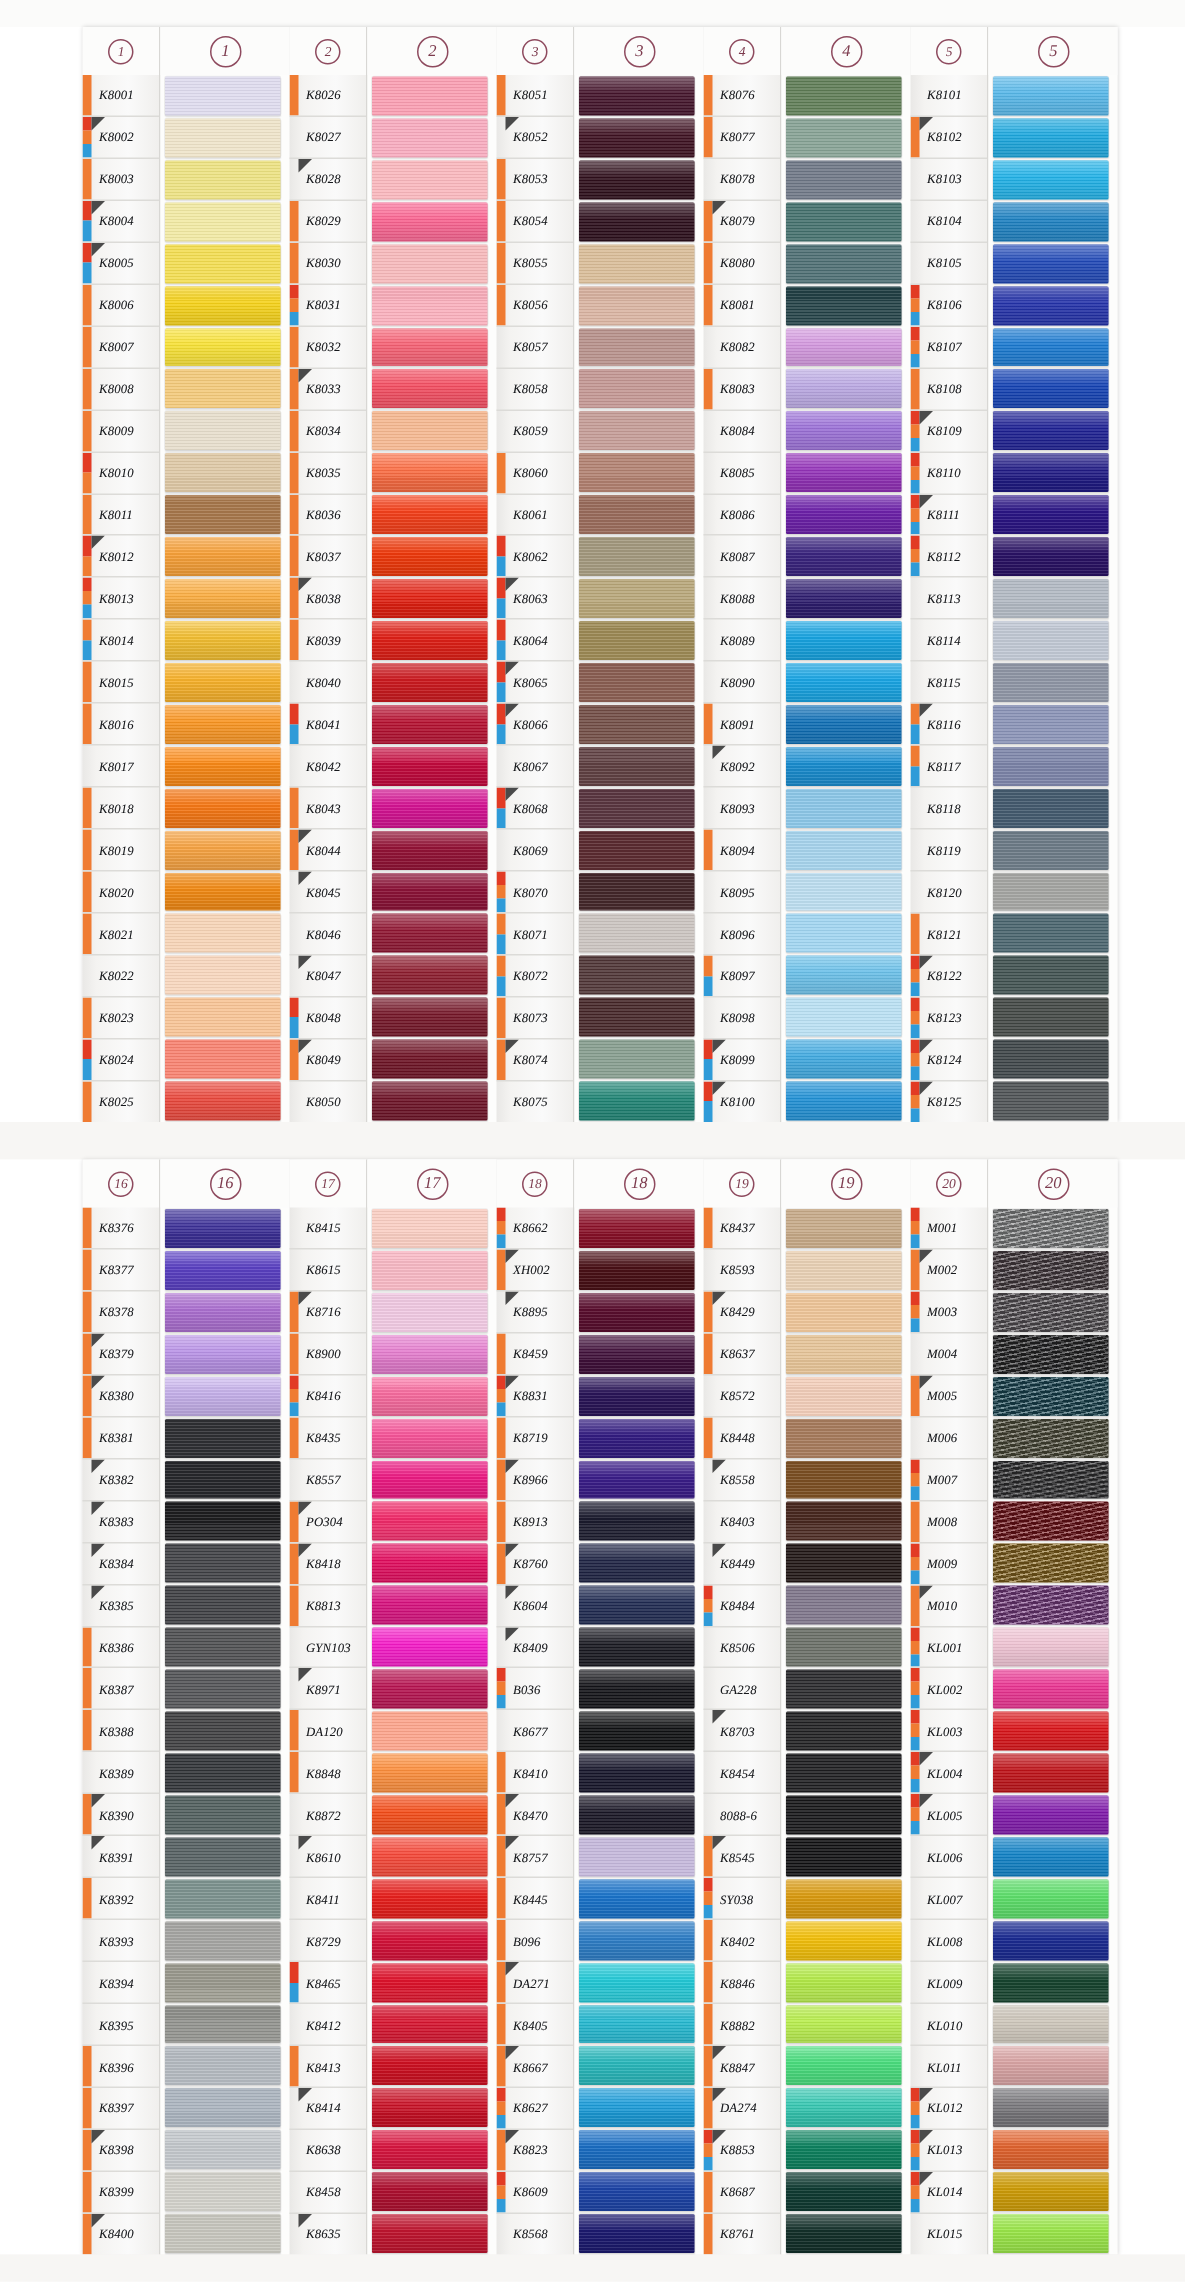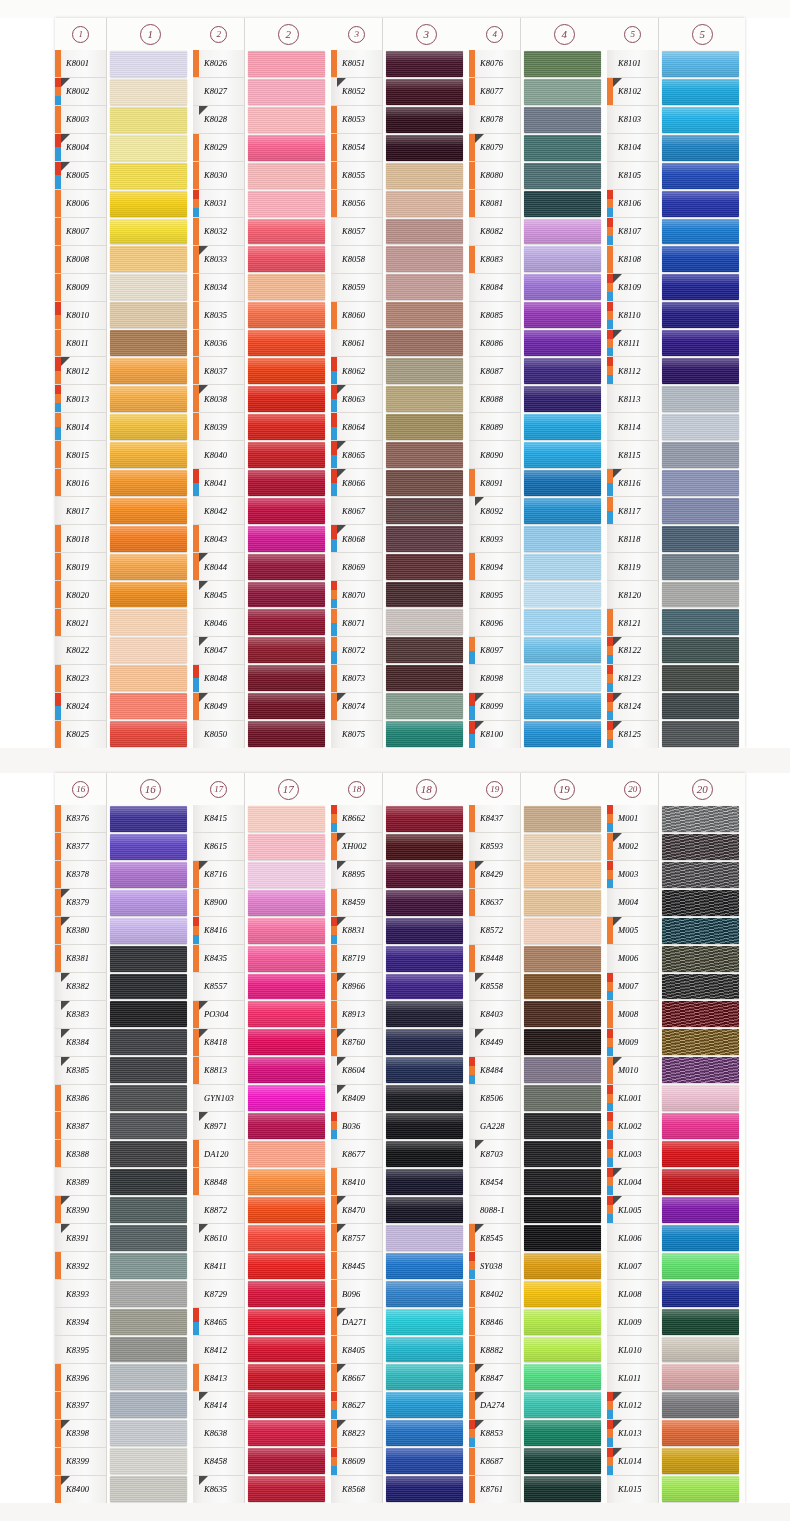--- a/index.html
+++ b/index.html
@@ -1712,21 +1712,21 @@
                 <div class="chips"></div>
                 <div class="fold"></div>
                 <span class="code">K8703</span>
               </div>
               <div class="row">
                 <div class="chips"></div>
                 <span class="code">K8454</span>
               </div>
               <div class="row">
                 <div class="chips"></div>
-                <span class="code">8088-1</span>
+                <span class="code">8088-6</span>
               </div>
               <div class="row">
                 <div class="chips">
                   <div class="chip" style="background: rgb(239, 123, 50);"></div>
                 </div>
                 <div class="fold"></div>
                 <span class="code">K8545</span>
               </div>
               <div class="row">
                 <div class="chips">

